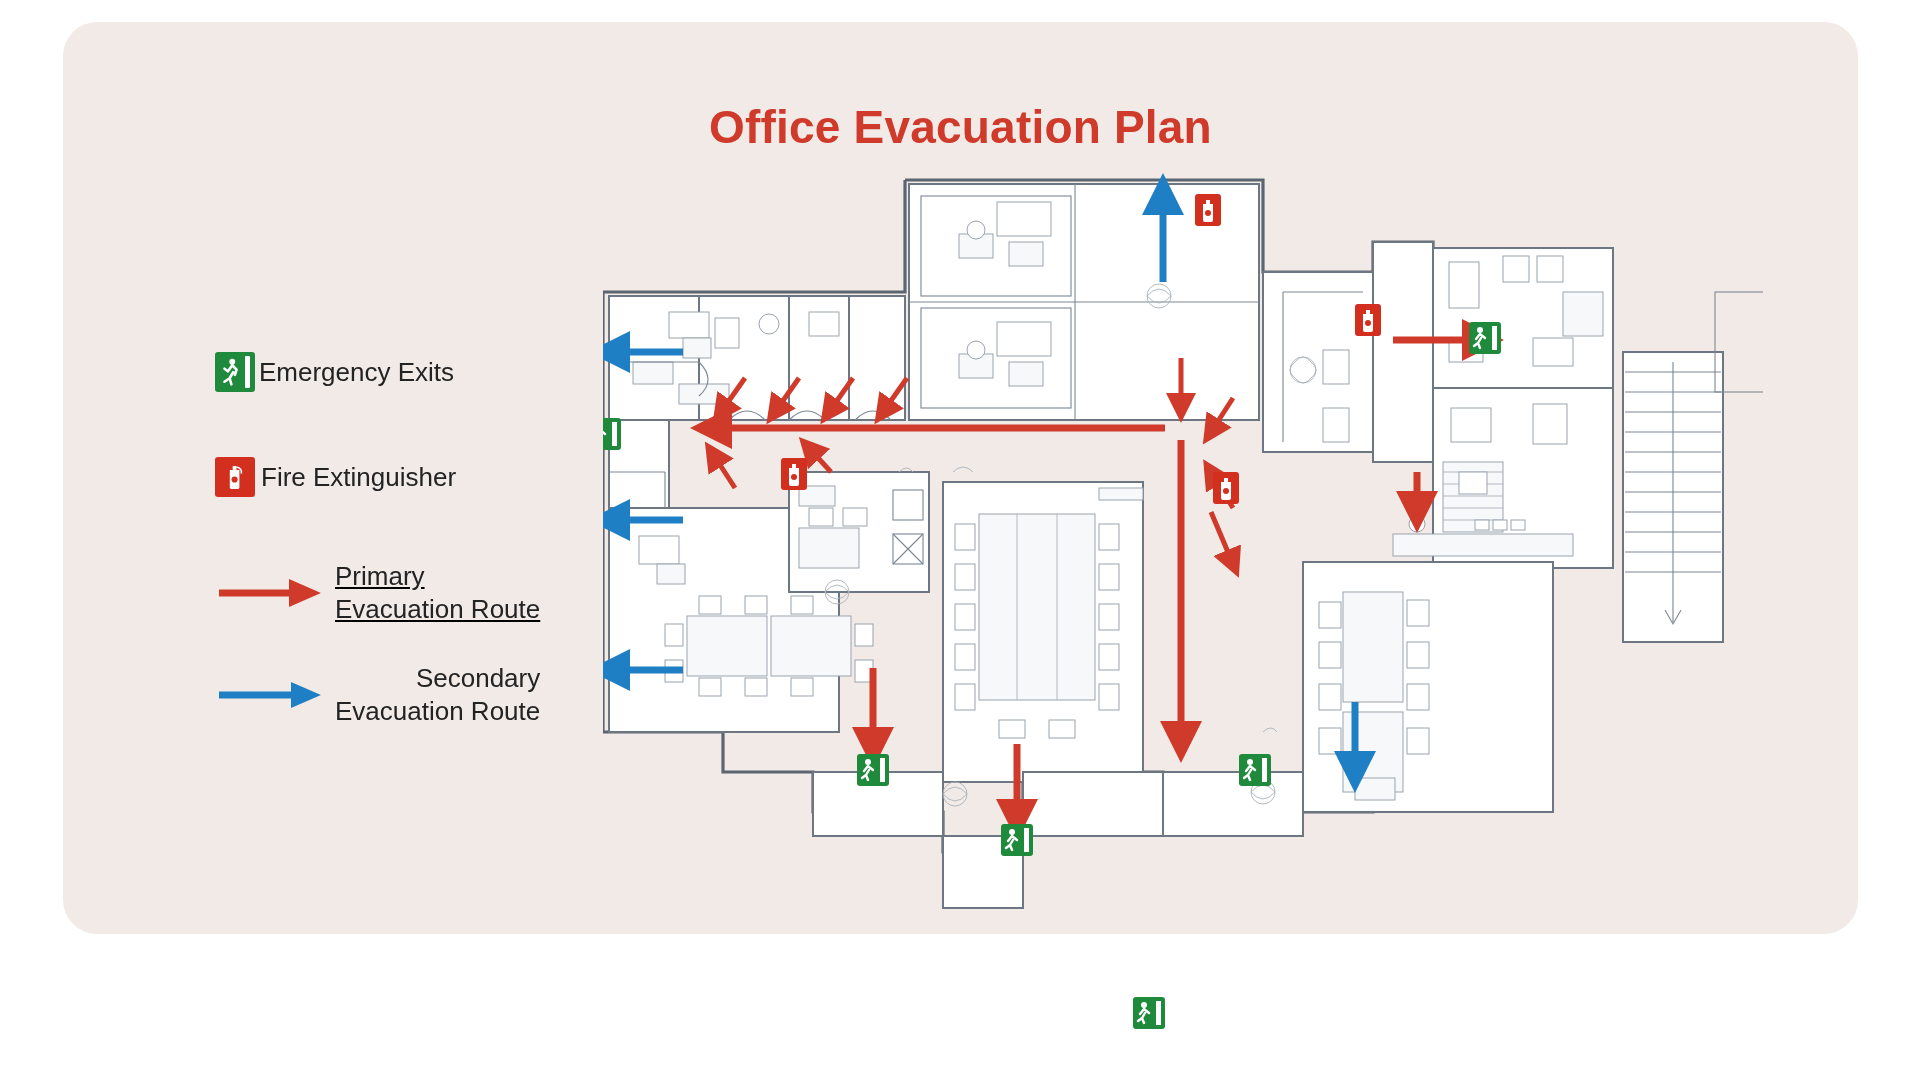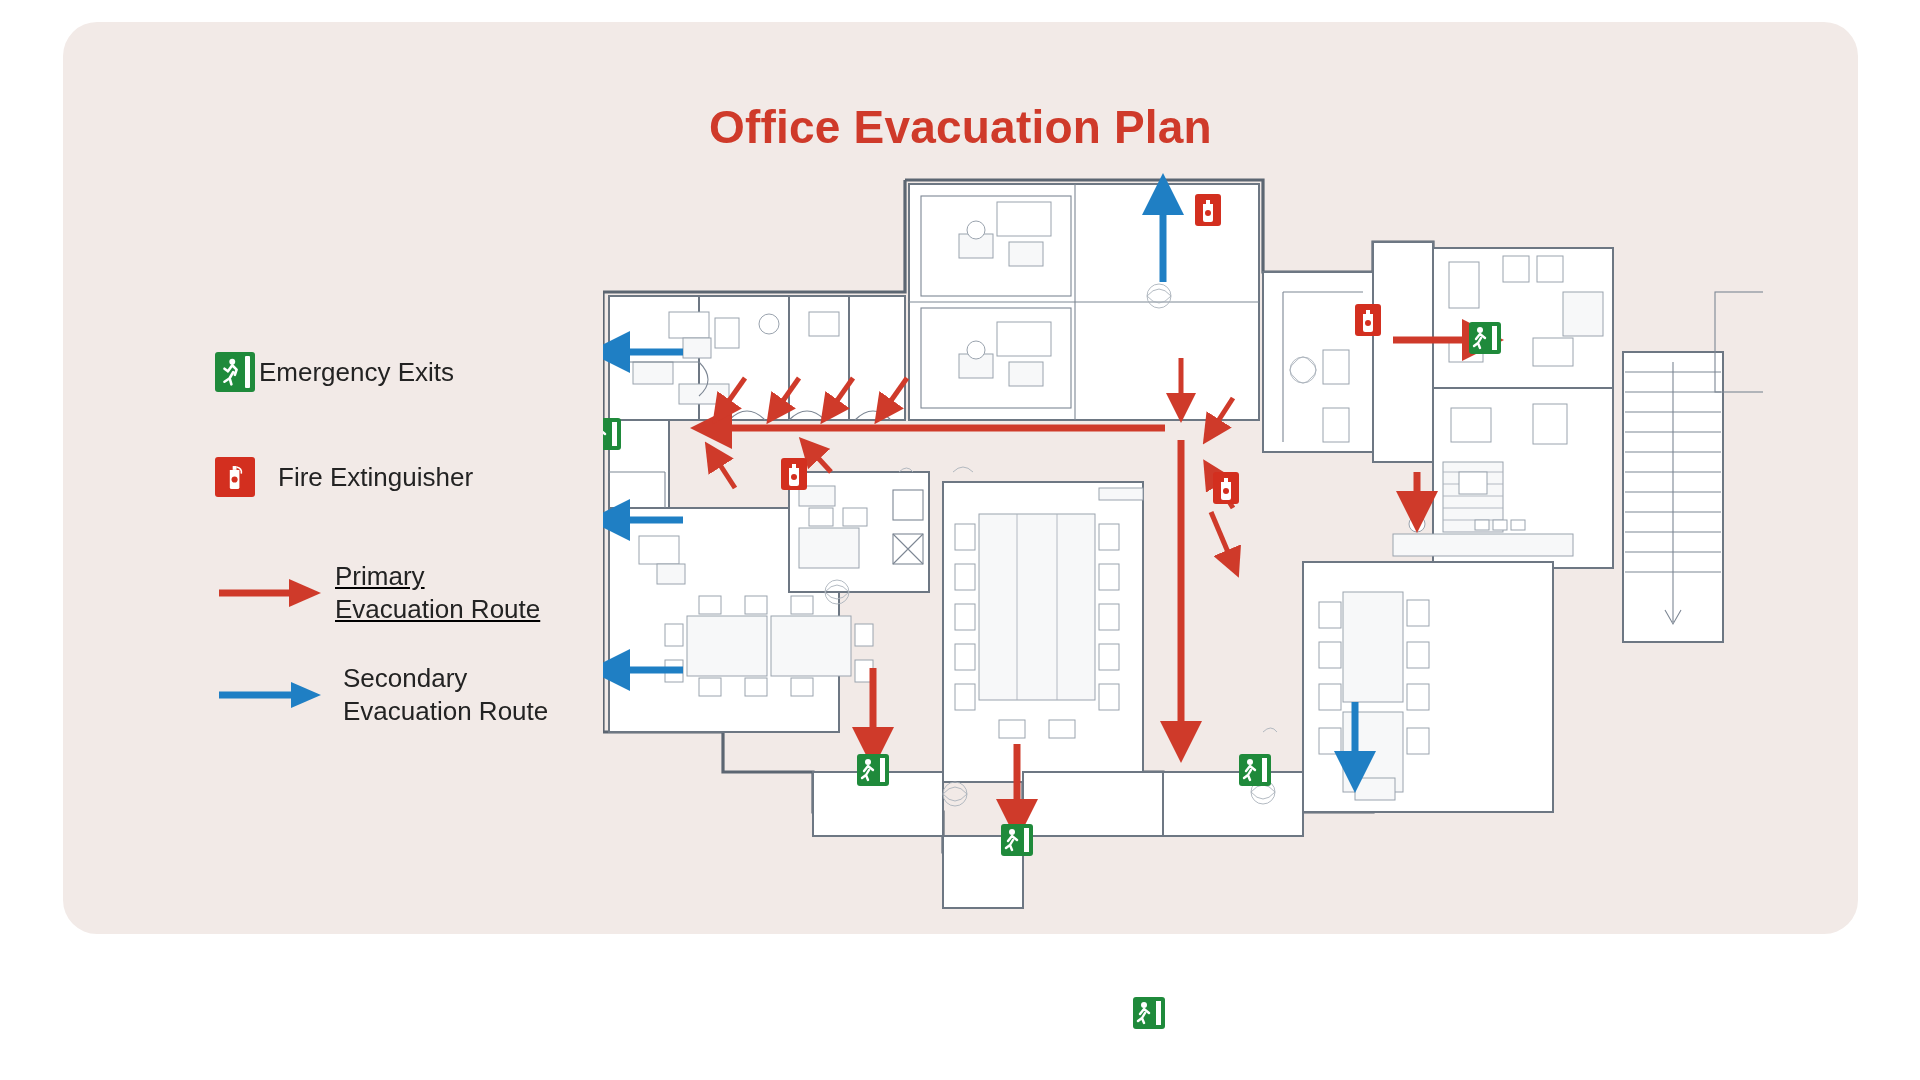--- a/index.html
+++ b/index.html
@@ -151,38 +151,38 @@
 
       <div class="legend-row" style="left:0px; top:105px;">
         <span class="fire-sign" style="width:40px;height:40px;">
           <svg class="ext" viewBox="0 0 20 28">
             <path d="M5 7 h10 v18 a2 2 0 0 1 -2 2 h-6 a2 2 0 0 1 -2 -2 z" fill="#ffffff"></path>
             <rect x="8" y="3" width="4" height="4" fill="#ffffff"></rect>
             <path d="M12 4 q6 1 5 7" stroke="#ffffff" stroke-width="1.6" fill="none"></path>
             <circle cx="10" cy="17" r="3.2" fill="#d32f1f"></circle>
           </svg>
         </span>
-        <span class="legend-label" style="margin-left:23px;text-align:center;">Fire Extinguisher</span>
+        <span class="legend-label" style="margin-left:6px;text-align:center;">Fire Extinguisher</span>
       </div>
 
       <div class="legend-row" style="left:0px; top:208px;text-decoration:underline;">
         <svg width="110" height="40" viewBox="0 0 110 40">
           <line x1="4" y1="20" x2="76" y2="20" stroke="#cf3a2a" stroke-width="7"></line>
           <polygon points="74,6 106,20 74,34" fill="#cf3a2a"></polygon>
         </svg>
         <span class="legend-label" style="margin-left:10px;">Primary
 Evacuation Route</span>
       </div>
 
       <div class="legend-row" style="left:0px; top:310px;">
         <svg width="110" height="40" viewBox="0 0 110 40">
           <line x1="4" y1="20" x2="78" y2="20" stroke="#1f7fc4" stroke-width="7"></line>
           <polygon points="76,7 106,20 76,33" fill="#1f7fc4"></polygon>
         </svg>
-        <span class="legend-label" style="margin-left:18px;">Secondary
+        <span class="legend-label" style="margin-left:10px;text-align:right;">Secondary
 Evacuation Route</span>
       </div>
 
     </div>
 
     <div id="plan">
       <svg width="1160" height="860" viewBox="0 0 1160 860">
 
         <defs>
           <marker id="ah-red" markerWidth="6" markerHeight="6" refX="3" refY="3" orient="auto">

